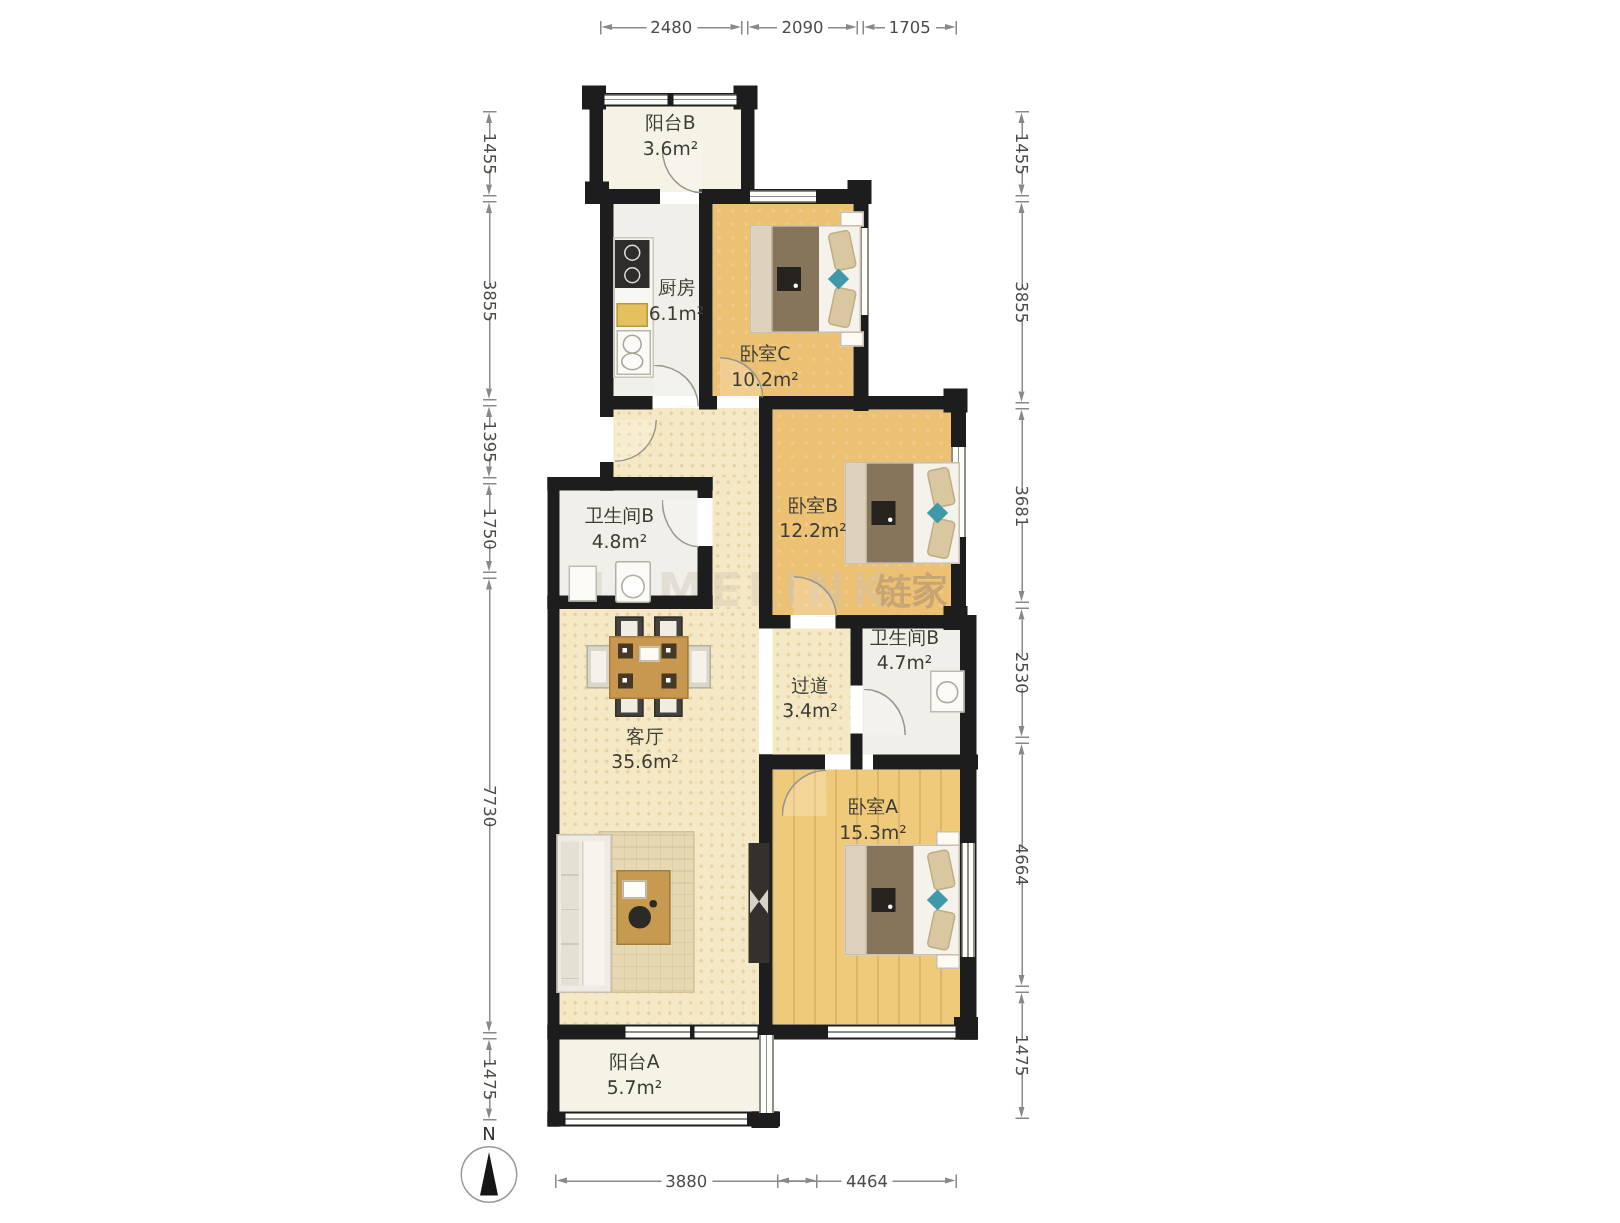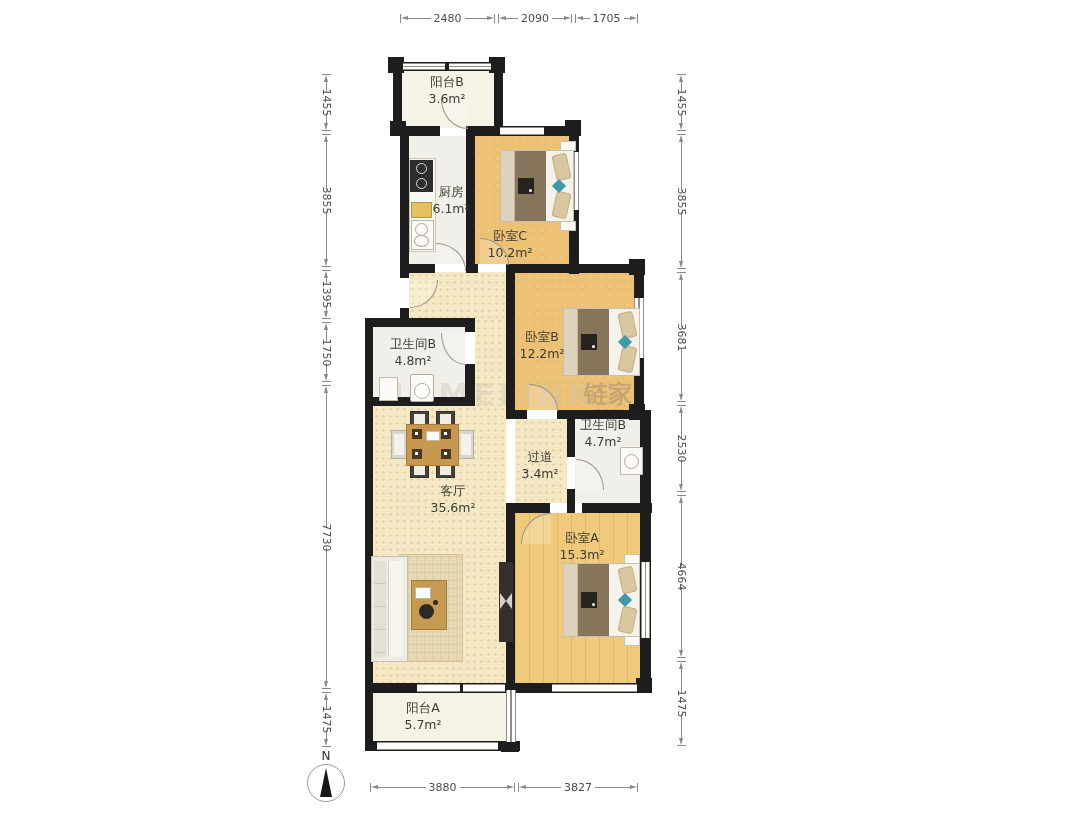--- a/index.html
+++ b/index.html
@@ -265,21 +265,21 @@
     <div>12.2m²</div>
   </div>
   <div class="rlabel" style="left:540px;top:449px">
     <div>过道</div>
     <div>3.4m²</div>
   </div>
   <div class="rlabel" style="left:603px;top:417px">
     <div>卫生间B</div>
     <div>4.7m²</div>
   </div>
-  <div class="rlabel" style="left:453px;top:483px">
+  <div class="rlabel" style="left:430px;top:483px">
     <div>客厅</div>
     <div>35.6m²</div>
   </div>
   <div class="rlabel" style="left:582px;top:530px">
     <div>卧室A</div>
     <div>15.3m²</div>
   </div>
   <div class="rlabel" style="left:423px;top:700px">
     <div>阳台A</div>
     <div>5.7m²</div>
@@ -416,34 +416,34 @@
   <div class="dim v" style="left:675px;top:661px;height:85px">
     <i class="tk"></i>
       <i class="ah a1"></i>
       <i class="ln"></i>
       <span class="lb">1475</span>
       <i class="ln"></i>
       <i class="ah a2"></i>
       <i class="tk"></i>
   </div>
 
-  <div class="dim h" style="left:370px;top:781px;width:145px">
+  <div class="dim h" style="left:370px;top:781px;width:175px">
     <i class="tk"></i>
       <i class="ah a1"></i>
       <i class="ln"></i>
       <span class="lb">3880</span>
       <i class="ln"></i>
       <i class="ah a2"></i>
       <i class="tk"></i>
   </div>
   <div class="dim h" style="left:518px;top:781px;width:120px">
     <i class="tk"></i>
       <i class="ah a1"></i>
       <i class="ln"></i>
-      <span class="lb">3827</span>
+      <span class="lb">4464</span>
       <i class="ln"></i>
       <i class="ah a2"></i>
       <i class="tk"></i>
   </div>
 
   <div class="compass">
     <div class="compass-n">N</div>
     <div class="compass-circle">
       <div class="compass-arrow"></div>
     </div>

